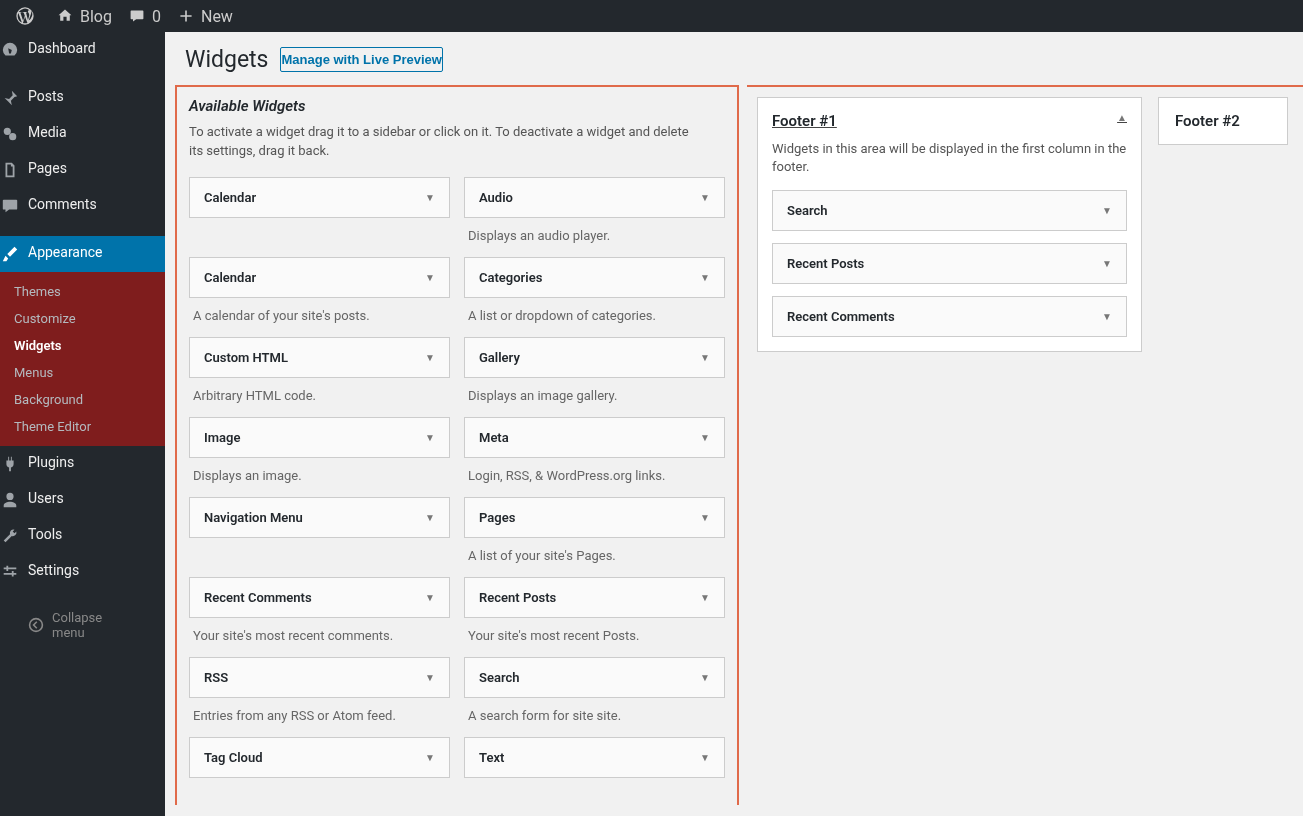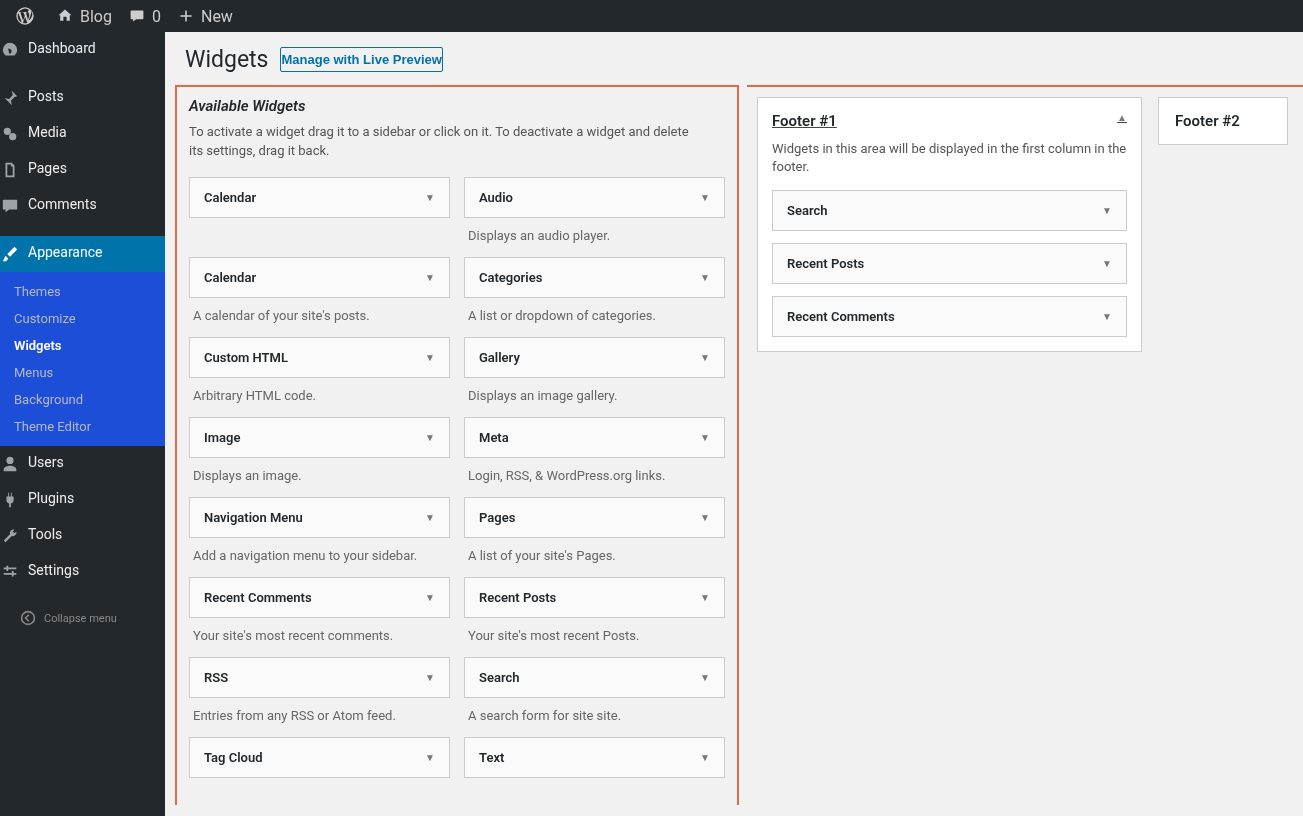--- a/index.html
+++ b/index.html
@@ -58,32 +58,32 @@
   .menu-item.current {
     background:#0073aa;
     color:#fff;
   }
   .menu-item.current .m-icon { color:#fff; }
   .menu-arrow {
     position:absolute; right:-8px; top:50%; transform:translateY(-50%);
     width:0;height:0;border-top:8px solid transparent;border-bottom:8px solid transparent;border-right:8px solid #f1f1f1;
   }
   .submenu {
-    background:#1d4ed8;
+    background:#7f1d1d;
     padding:6px 0;
   }
   .submenu .sub-item {
     padding:6px 12px 6px 14px;
     color:#b4b9be;
     font-size:13px;
     cursor:pointer;
   }
   .submenu .sub-item.active { color:#fff; font-weight:600; }
   .collapse-item {
-    display:flex; align-items:center; padding:8px 20px; color:#888; cursor:pointer; font-size:11px;
+    display:flex; align-items:center; padding:8px 28px; color:#888; cursor:pointer; font-size:13px;
   }
   .collapse-item .m-icon{margin-right:8px;color:#888;}
 
   
   .content {
     flex:1;
     background:#f1f1f1;
     overflow:auto;
     position:relative;
   }
@@ -280,32 +280,32 @@
       <div class="sub-item">Themes</div>
       <div class="sub-item">Customize</div>
       <div class="sub-item active">Widgets</div>
       <div class="sub-item">Menus</div>
       <div class="sub-item">Background</div>
       <div class="sub-item">Theme Editor</div>
     </div>
     <div class="menu-item">
       <span class="m-icon">
           <svg width="18" height="18" viewBox="0 0 20 20" fill="currentColor">
+            <path d="M8 2v4H6v4a4 4 0 0 0 3 3.9V18h2v-4.1A4 4 0 0 0 14 10V6h-2V2h-1v4H9V2z"></path>
+          </svg>
+        </span>
+      <span>Plugins</span>
+    </div>
+    <div class="menu-item">
+      <span class="m-icon">
+          <svg width="18" height="18" viewBox="0 0 20 20" fill="currentColor">
             <path d="M10 10a4 4 0 1 0-4-4 4 4 0 0 0 4 4zm0 2c-3 0-7 1.5-7 4v2h14v-2c0-2.5-4-4-7-4z"></path>
           </svg>
         </span>
       <span>Users</span>
-    </div>
-    <div class="menu-item">
-      <span class="m-icon">
-          <svg width="18" height="18" viewBox="0 0 20 20" fill="currentColor">
-            <path d="M8 2v4H6v4a4 4 0 0 0 3 3.9V18h2v-4.1A4 4 0 0 0 14 10V6h-2V2h-1v4H9V2z"></path>
-          </svg>
-        </span>
-      <span>Plugins</span>
     </div>
     <div class="menu-item">
       <span class="m-icon">
           <svg width="18" height="18" viewBox="0 0 20 20" fill="currentColor">
             <path d="M17 5a4 4 0 0 1-5 5l-7 7-2-2 7-7a4 4 0 0 1 5-5l-2 2 2 2z"></path>
           </svg>
         </span>
       <span>Tools</span>
     </div>
     <div class="menu-item">
@@ -398,21 +398,20 @@
                 <span class="widget-chevron">▼</span>
               </div>
             <div class="widget-desc">Login, RSS, &amp; WordPress.org links.</div>
           </div>
 
           <div>
             <div class="widget-box">
                 <span>Navigation Menu</span>
                 <span class="widget-chevron">▼</span>
               </div>
-            <div class="widget-desc">Add a navigation menu to your sidebar.</div>
           </div>
           <div>
             <div class="widget-box">
                 <span>Pages</span>
                 <span class="widget-chevron">▼</span>
               </div>
             <div class="widget-desc">A list of your site's Pages.</div>
           </div>
 
           <div>

